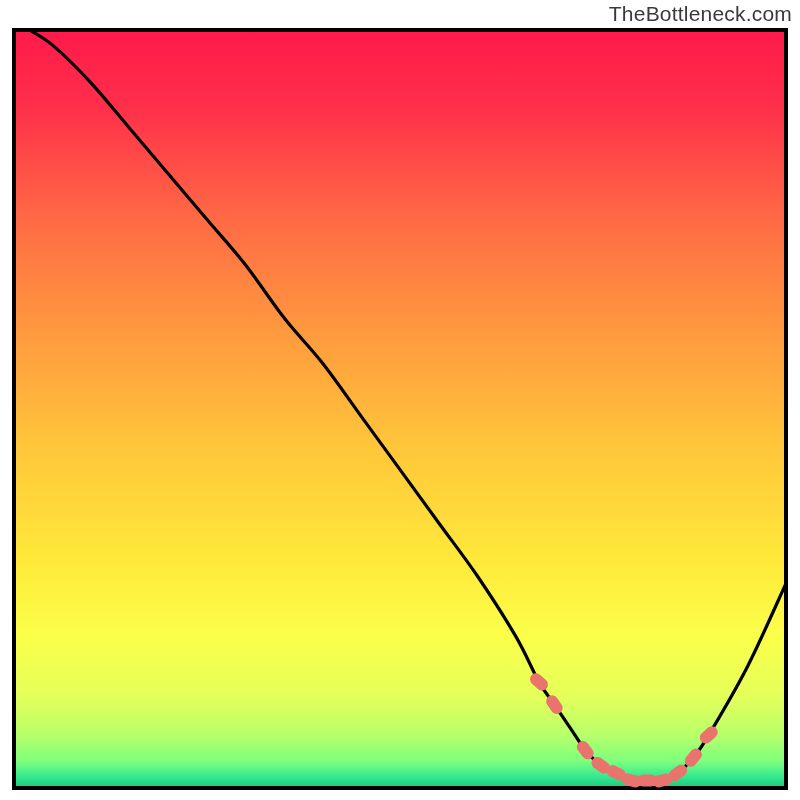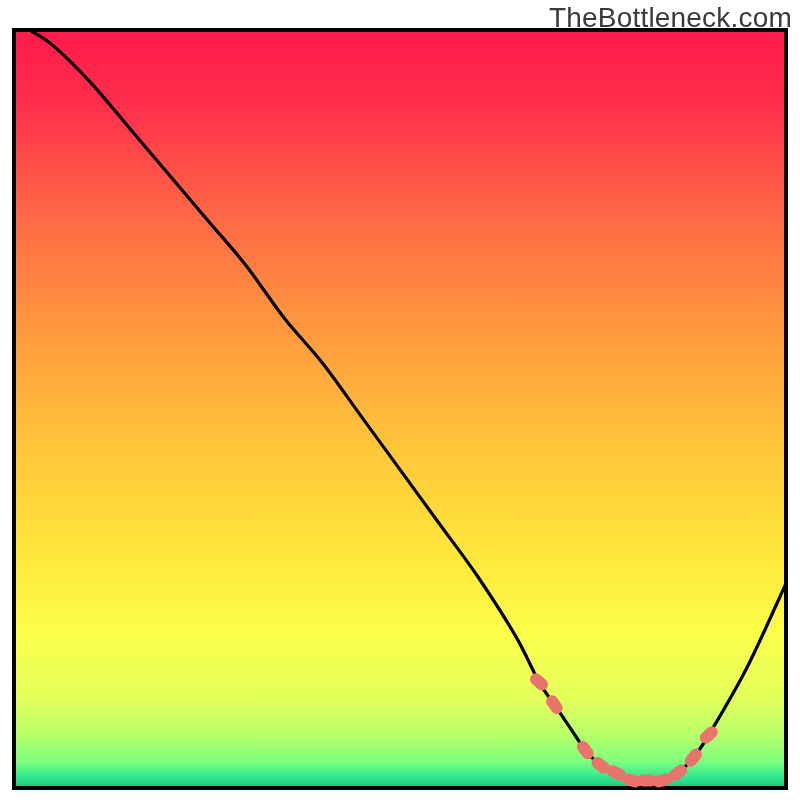--- a/index.html
+++ b/index.html
@@ -15,21 +15,21 @@
     position: absolute;
     left: 0;
     top: 0;
     width: 800px;
     height: 800px;
   }
   .watermark {
     position: absolute;
     top: 2px;
     right: 8px;
-    font-size: 28px;
+    font-size: 21px;
     font-weight: 500;
     color: #3a3a3a;
     letter-spacing: 0.2px;
   }
   svg {
     display: block;
   }
 </style>
 </head>
 <body>

